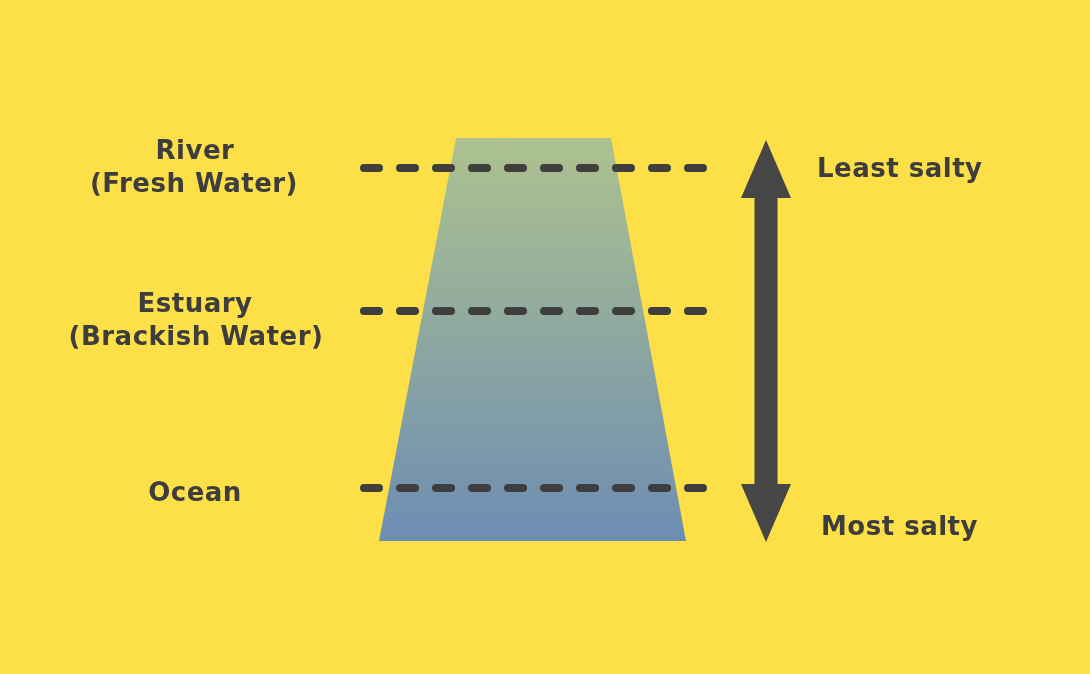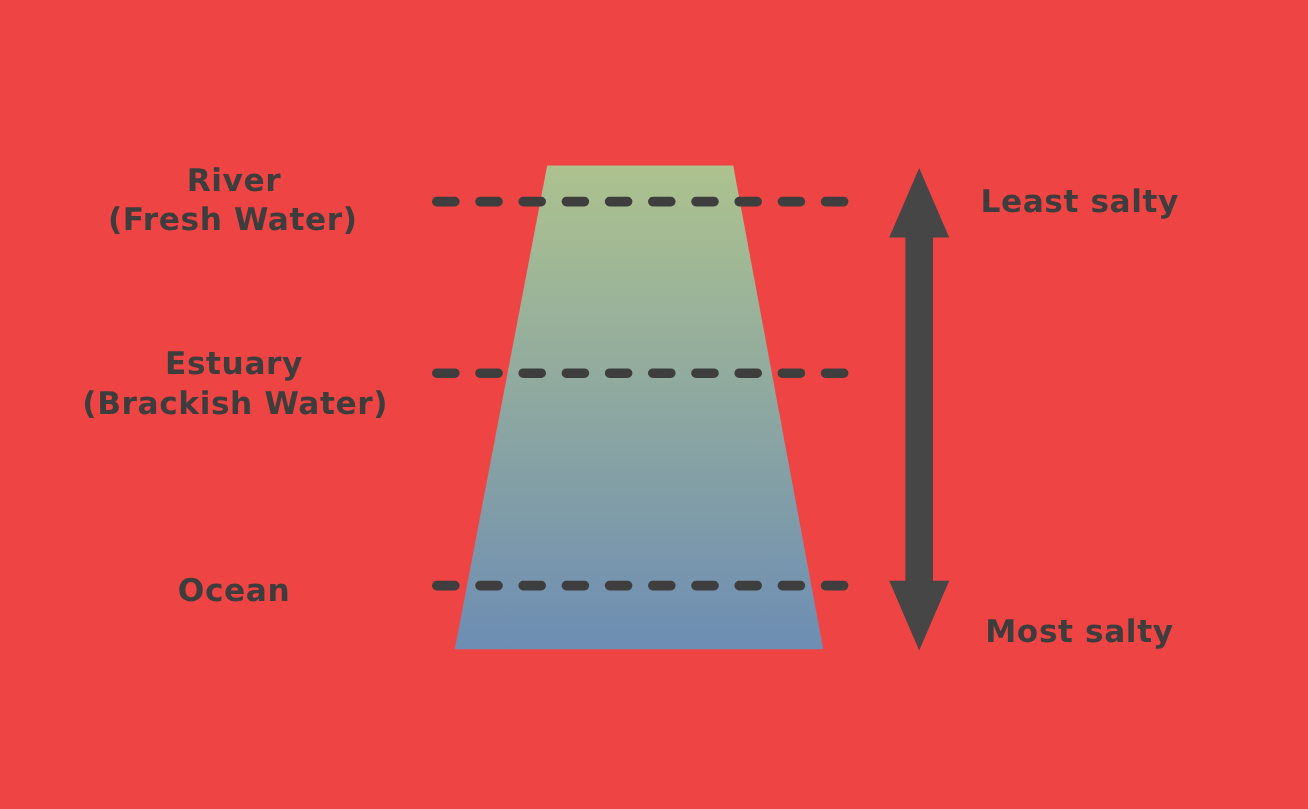--- a/index.html
+++ b/index.html
@@ -4,21 +4,21 @@
 <style>
   html, body {
     margin: 0;
     padding: 0;
     background: #ffffff;
   }
   .canvas {
     position: relative;
     width: 1090px;
     height: 674px;
-    background: #ef4444;
+    background: #fde047;
     overflow: hidden;
     font-family: "DejaVu Sans", "Liberation Sans", sans-serif;
   }
   svg.diagram {
     position: absolute;
     left: 0;
     top: 0;
   }
   svg.diagram text {
     font-family: "DejaVu Sans", "Liberation Sans", sans-serif;

